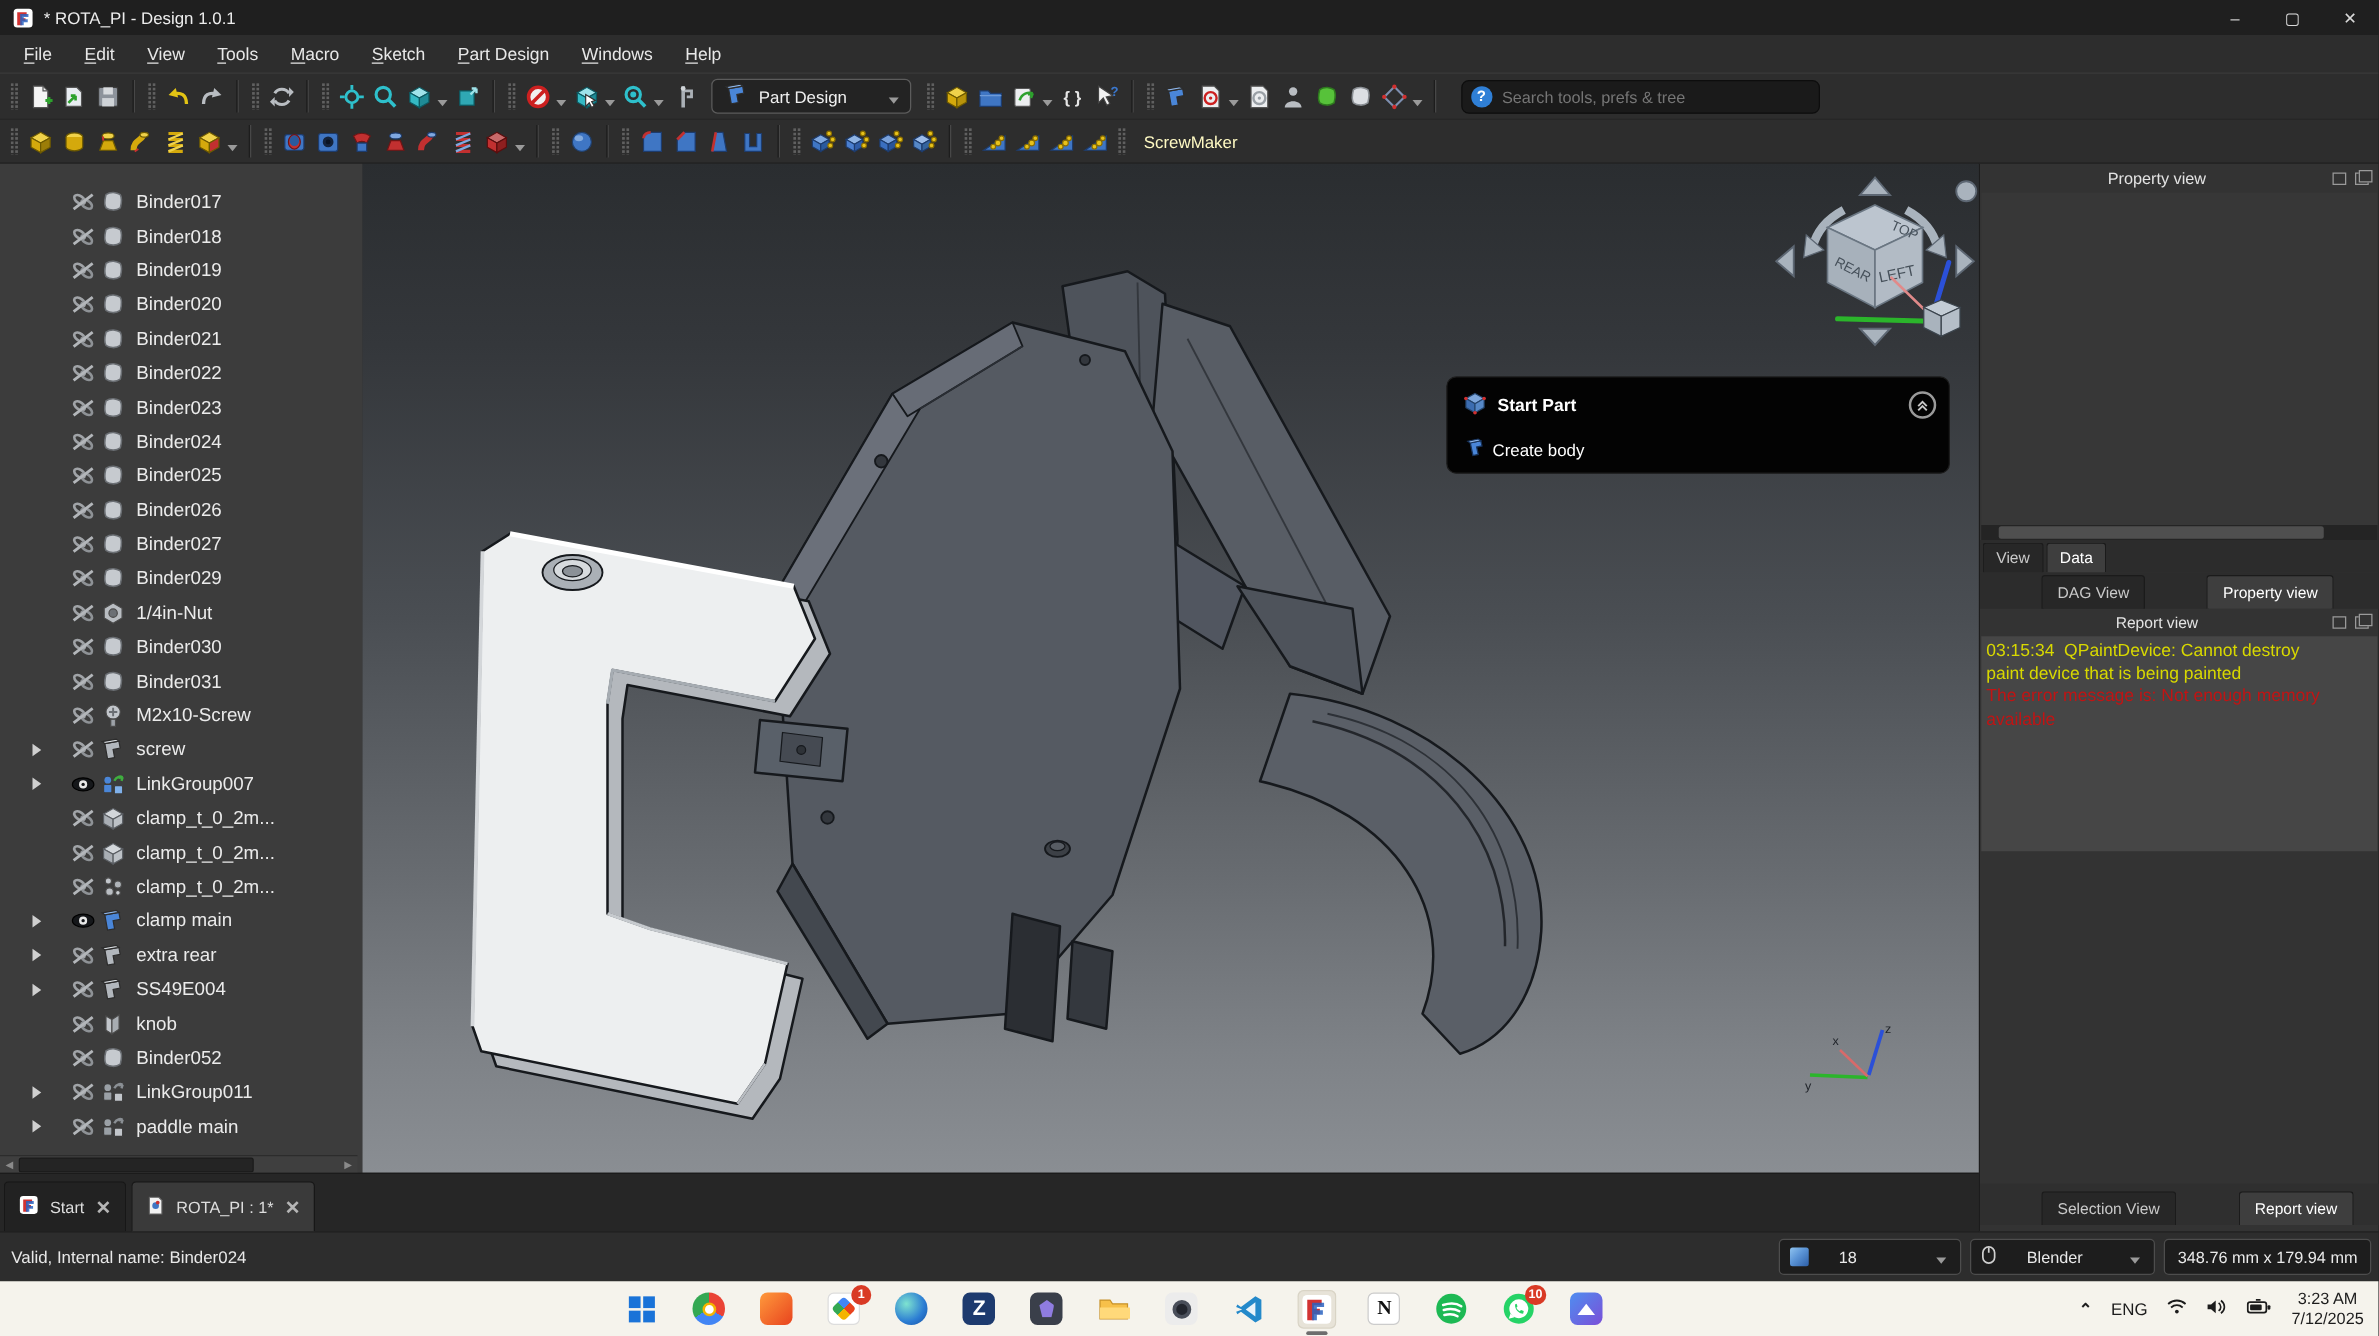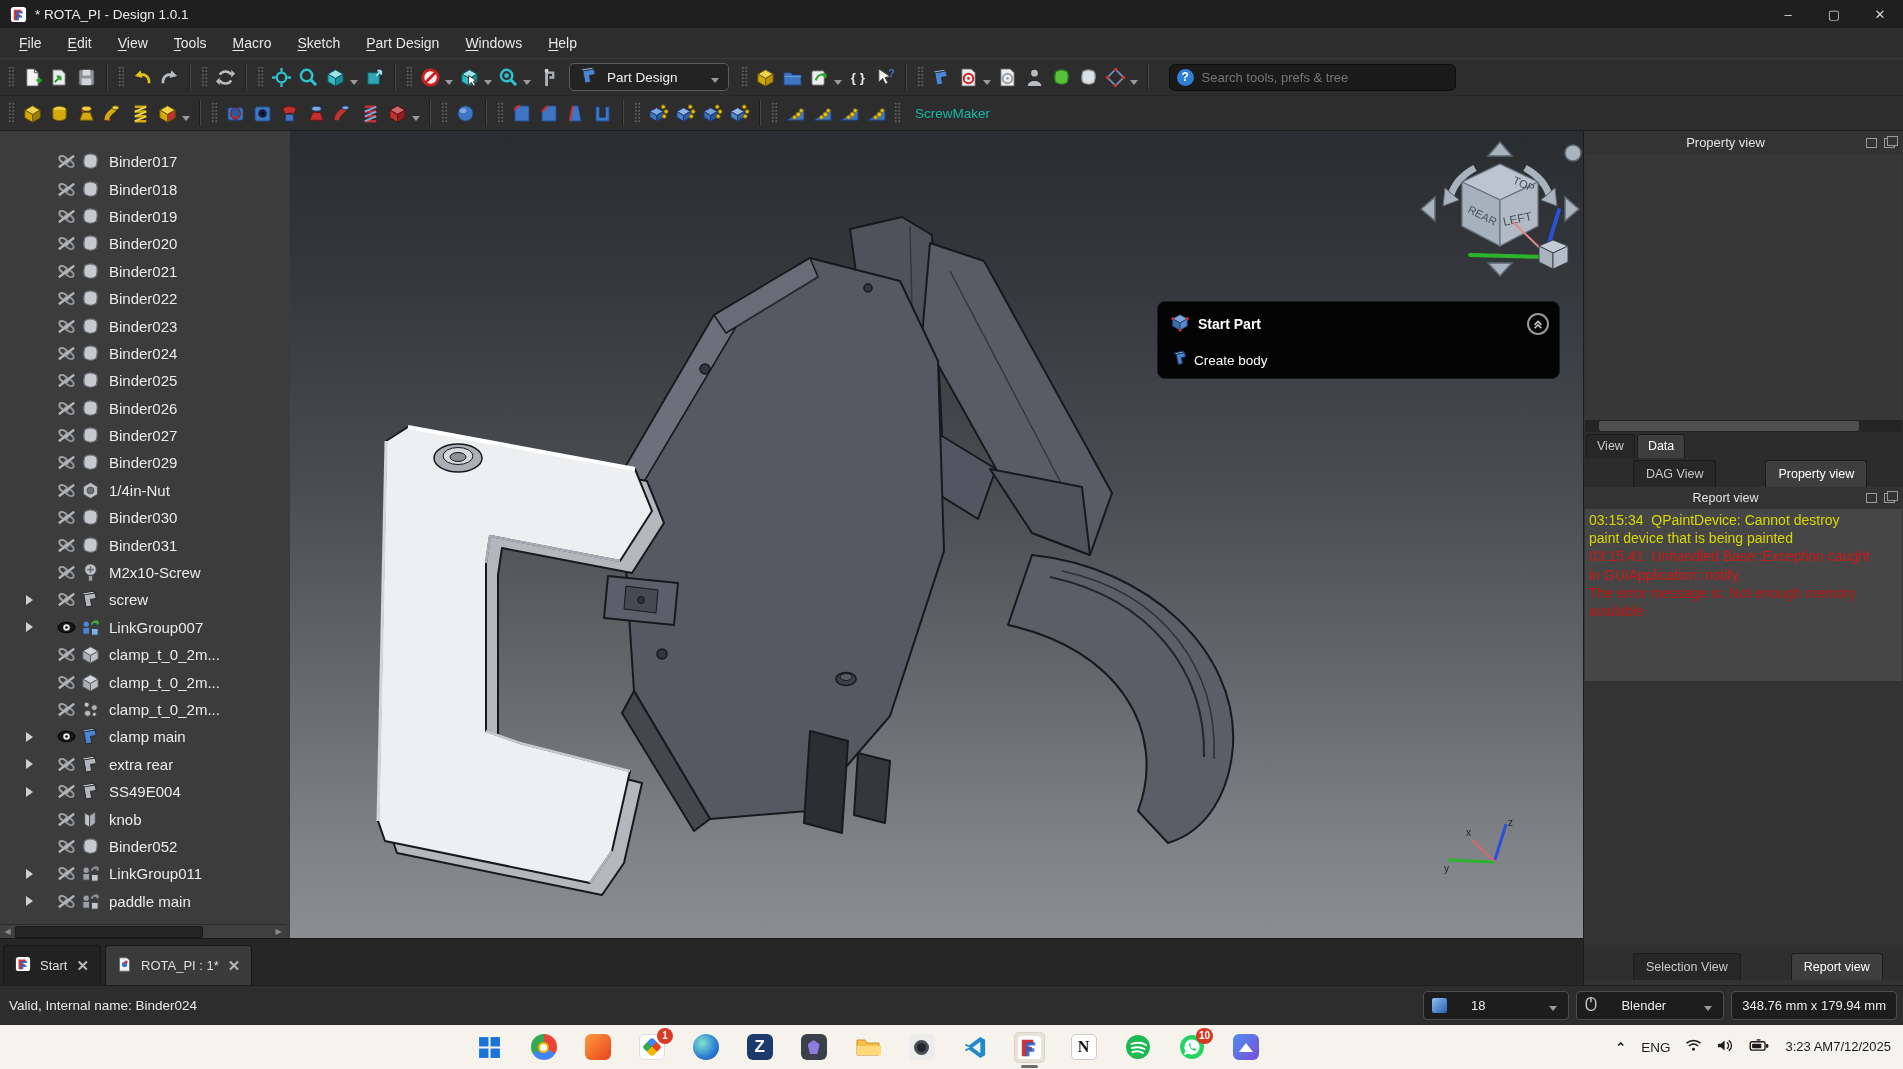--- a/index.html
+++ b/index.html
@@ -26,21 +26,21 @@
        background-image:radial-gradient(#606060 1px, transparent 1.3px);background-size:3.5px 3.5px;}
   .sep{width:0;height:26px;border-left:1px solid #1d1d1d;border-right:1px solid #474747;margin:0 6px;flex:none;}
   .combo{height:28px;display:flex;align-items:center;gap:7px;background:#232323;border:1px solid #5c5c5c;
          border-radius:5px;padding:0 9px;margin:0 8px;font-size:13.5px;color:#f0f0f0;}
   .combo .dd{margin:6px 0 0 26px;}
   .searchbox{height:27px;width:287px;margin-left:14px;background:#1a1a1a;border:1px solid #0d0d0d;border-radius:6px;
              display:flex;align-items:center;gap:8px;padding:0 7px;}
   .searchbox .qmark{width:17px;height:17px;border-radius:50%;background:#2f7fd6;color:#fff;font-size:12px;font-weight:bold;
              display:flex;align-items:center;justify-content:center;flex:none;}
   .searchbox input{background:transparent;border:none;outline:none;color:#9b9b9b;font-size:13px;width:230px;font-family:"Liberation Sans",sans-serif;}
-  .screwlbl{font-size:13.5px;color:#14b8a6;margin-left:10px;}
+  .screwlbl{font-size:13.5px;color:#fef9c3;margin-left:10px;}
   
   .main{display:flex;height:854px;}
   .leftcol{width:1583px;display:flex;flex-direction:column;}
   .workrow{height:807px;display:flex;}
   
   .tree{width:290px;background:#3c3c3c;position:relative;overflow:hidden;flex:none;}
   .treerows{padding-top:17px;}
   .trow{height:27.4px;display:flex;align-items:center;padding-left:26px;font-size:15px;color:#ebebeb;}
   .texp{width:16px;flex:none;display:flex;align-items:center;}
   .texp .tri{width:0;height:0;border-top:5px solid transparent;border-bottom:5px solid transparent;border-left:7px solid #cfcfcf;}
@@ -101,21 +101,21 @@
   .bluechip{width:15px;height:15px;border-radius:2px;background:linear-gradient(135deg,#8fc3f0 0%,#5b94d6 45%,#2d5fa8 100%);}
   
   .taskbar{height:44px;background:#f5f3ec;display:flex;align-items:center;color:#1c1c1c;}
   .tb-icons{display:flex;align-items:center;gap:23px;margin:0 auto;padding-left:120px;}
   .tkico{width:31px;height:31px;border-radius:5px;display:flex;align-items:center;justify-content:center;position:relative;flex:none;}
   .tkico.active{background:#e7e3d8;box-shadow:inset 0 0 0 1px #d9d4c6;}
   .tkico.active:after{content:"";position:absolute;bottom:-5px;left:7px;width:17px;height:3px;border-radius:2px;background:#6d6d6d;}
   .badge{position:absolute;top:-4px;right:-6px;min-width:16px;height:16px;border-radius:8px;background:#d93a25;color:#fff;
          font-size:10px;font-weight:bold;display:flex;align-items:center;justify-content:center;padding:0 3px;}
   .tb-right{display:flex;align-items:center;gap:15px;margin-right:12px;font-size:13.5px;color:#1c1c1c;}
-  .clock{display:flex;flex-direction:row;align-items:center;font-size:13px;line-height:1.25;}
+  .clock{display:flex;flex-direction:column;align-items:center;font-size:13px;line-height:1.25;}
   .chev{font-size:13px;font-weight:bold;}
 </style>
 </head>
 <body>
 
 <div class="app">
 
   <div class="titlebar">
     <span class="fcico">
       <svg viewBox="0 0 18 18" width="17" height="17">
@@ -1287,21 +1287,20 @@
           <span class="tabB">DAG View</span>
           <span class="tabB active">Property view</span>
         </div>
       <div class="reporthead">
         <span class="t">Report view</span>
         <span class="winbox"></span>
         <span class="winbox layer"></span>
       </div>
       <div class="reportbox" id="reportbox">
           <div class="rline" style="color: rgb(216, 216, 0);">03:15:34  QPaintDevice: Cannot destroy paint device that is being painted</div>
-          <div class="rline" style="color: rgb(208, 24, 24);">03:15:41  Unhandled Base::Exception caught in GUIApplication::notify.</div>
           <div class="rline" style="color: rgb(192, 20, 20);">The error message is: Not enough memory available</div>
         </div>
       <div class="rp-spacer"></div>
       <div class="rp-bottomtabs" id="bottomtabs">
           <span class="tabB">Selection View</span>
           <span class="tabB active">Report view</span>
         </div>
     </div>
   </div>
 

